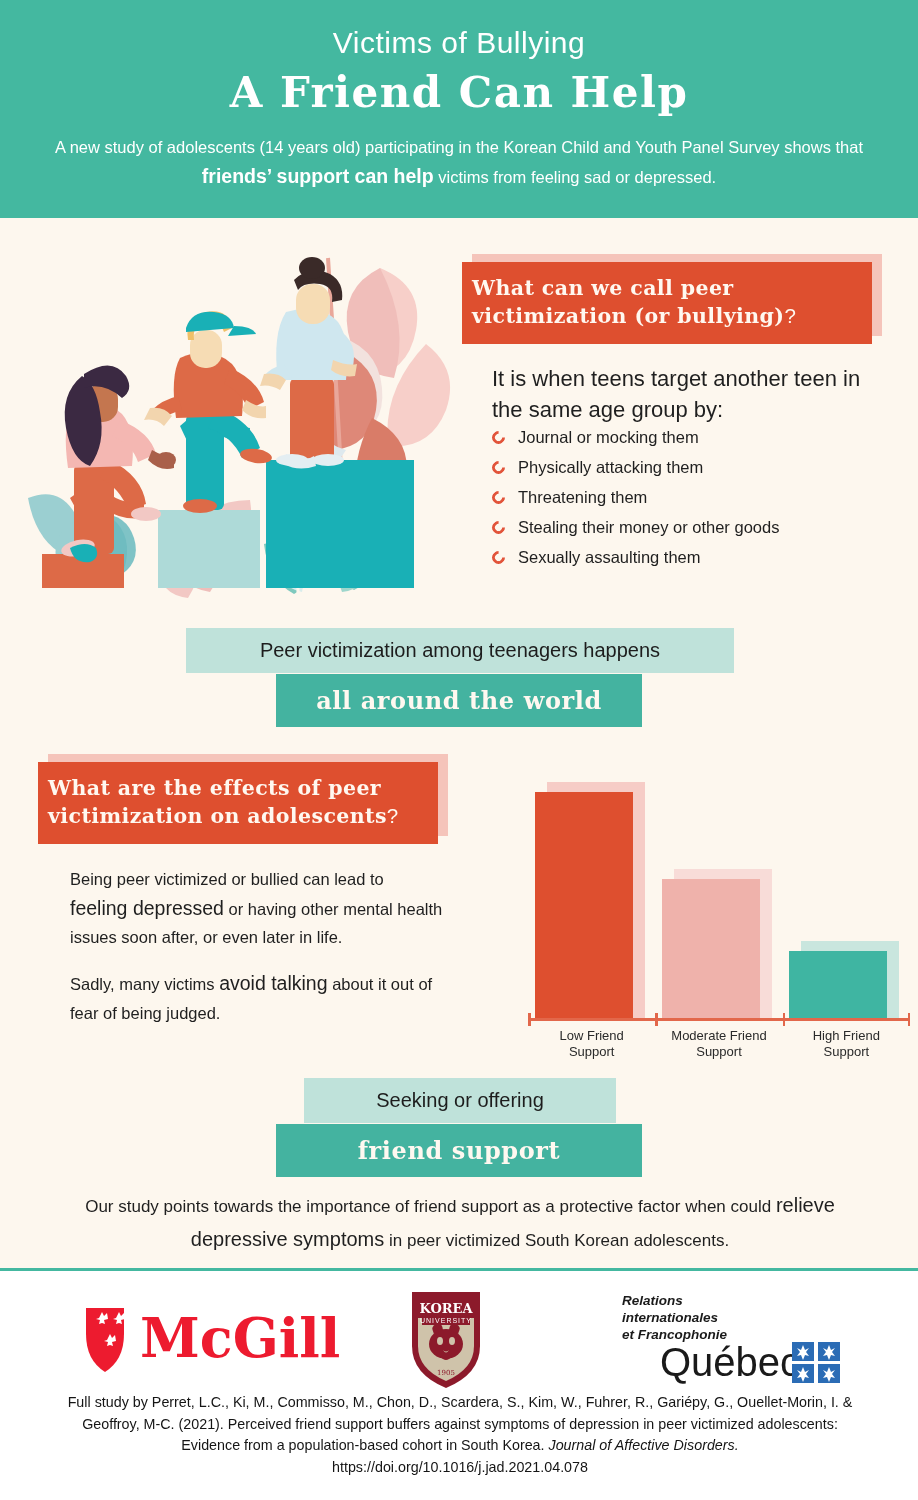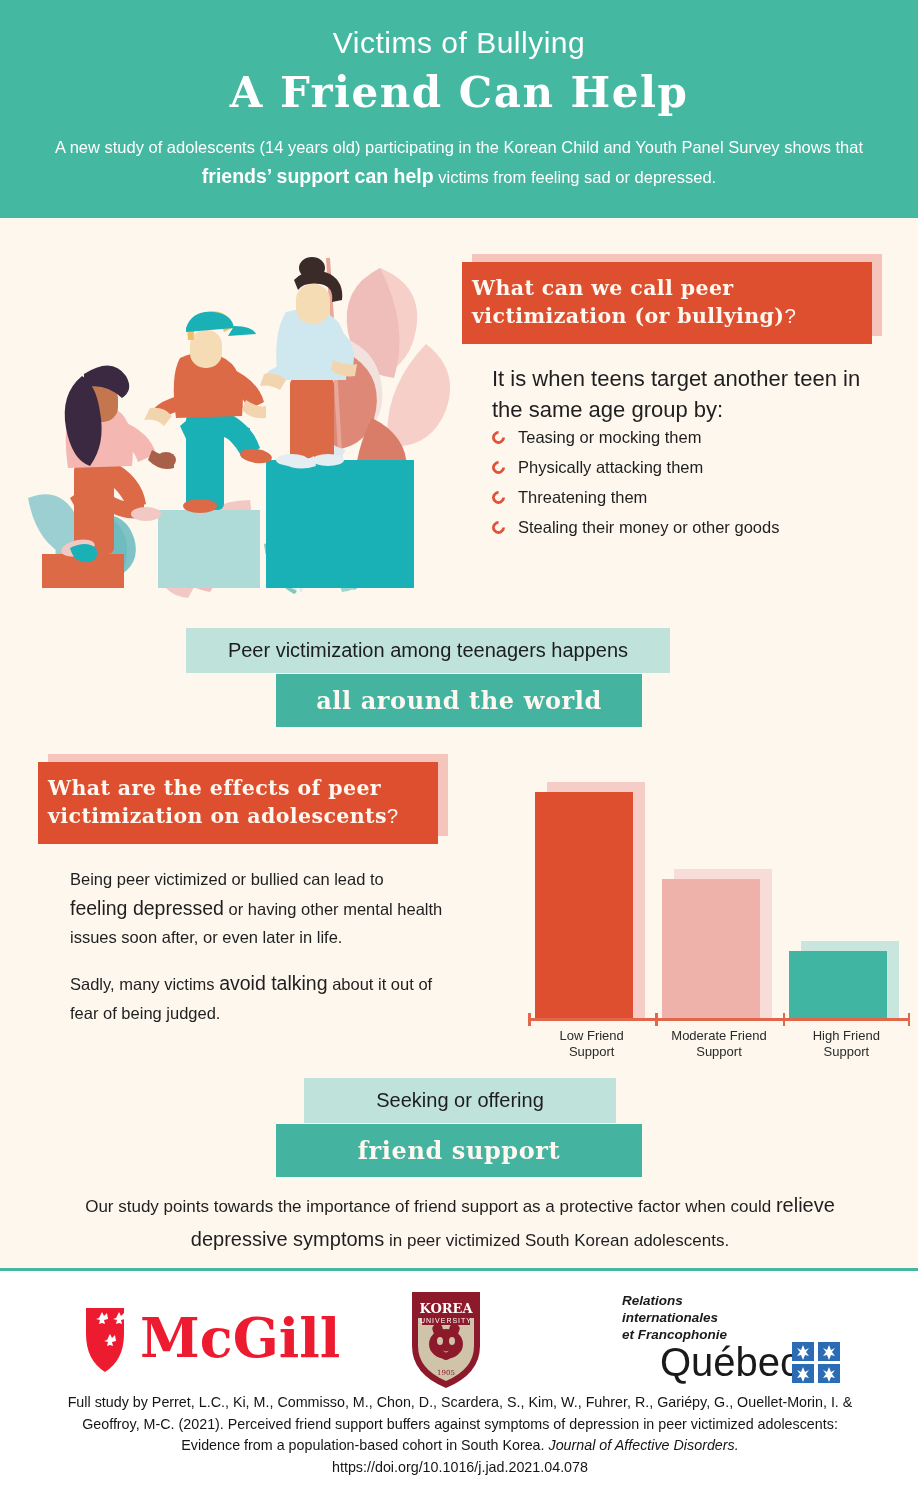--- a/index.html
+++ b/index.html
@@ -74,21 +74,21 @@
   .banner-light {
     position: absolute; background: #BFE2DA; color: #1d1d1d;
     font-size: 20px; text-align: center; padding: 11px 30px;
   }
   .banner-dark {
     position: absolute; background: #44B3A0; color: #FFF8F0;
     font-family: "DejaVu Serif", serif; font-weight: 700;
     font-size: 24px; letter-spacing: .6px;
     text-align: center; padding: 12px 30px;
   }
-  #b1-light { left: 186px; top: 628px; width: 484px; }
+  #b1-light { left: 186px; top: 628px; width: 548px; }
   #b1-dark  { left: 276px; top: 674px; width: 366px; }
   #b2-light { left: 304px; top: 1078px; width: 312px; }
   #b2-dark  { left: 276px; top: 1124px; width: 366px; }
 
   
   .effects-text {
     position: absolute; left: 70px; top: 866px; width: 375px;
     font-size: 16.5px; line-height: 1.62; color: #1f1f1f;
   }
   .effects-text p + p { margin-top: 17px; }
@@ -241,33 +241,37 @@
     <span>What can we call peer</span><br>
     <span>victimization (or bullying)</span><span class="q">?</span>
   </div>
 </div>
 
 <div class="peer-intro">It is when teens target another teen in the same age group by:</div>
 
 <div class="peer-list">
   <div class="peer-item">
     <span class="ring"></span>
-    <span>Teasing or mocking them</span>
+    <span>Journal or mocking them</span>
   </div>
   <div class="peer-item">
     <span class="ring"></span>
     <span>Physically attacking them</span>
   </div>
   <div class="peer-item">
     <span class="ring"></span>
     <span>Threatening them</span>
   </div>
   <div class="peer-item">
     <span class="ring"></span>
     <span>Stealing their money or other goods</span>
+  </div>
+  <div class="peer-item">
+    <span class="ring"></span>
+    <span>Sexually assaulting them</span>
   </div>
 </div>
 
 <div class="banner-light" id="b1-light">Peer victimization among teenagers happens</div>
 <div class="banner-dark" id="b1-dark">all around the world</div>
 
 <div class="redblock" id="block-effects">
   <div class="shadow"></div>
   <div class="bar">
     <span>What are the effects of peer</span><br>

